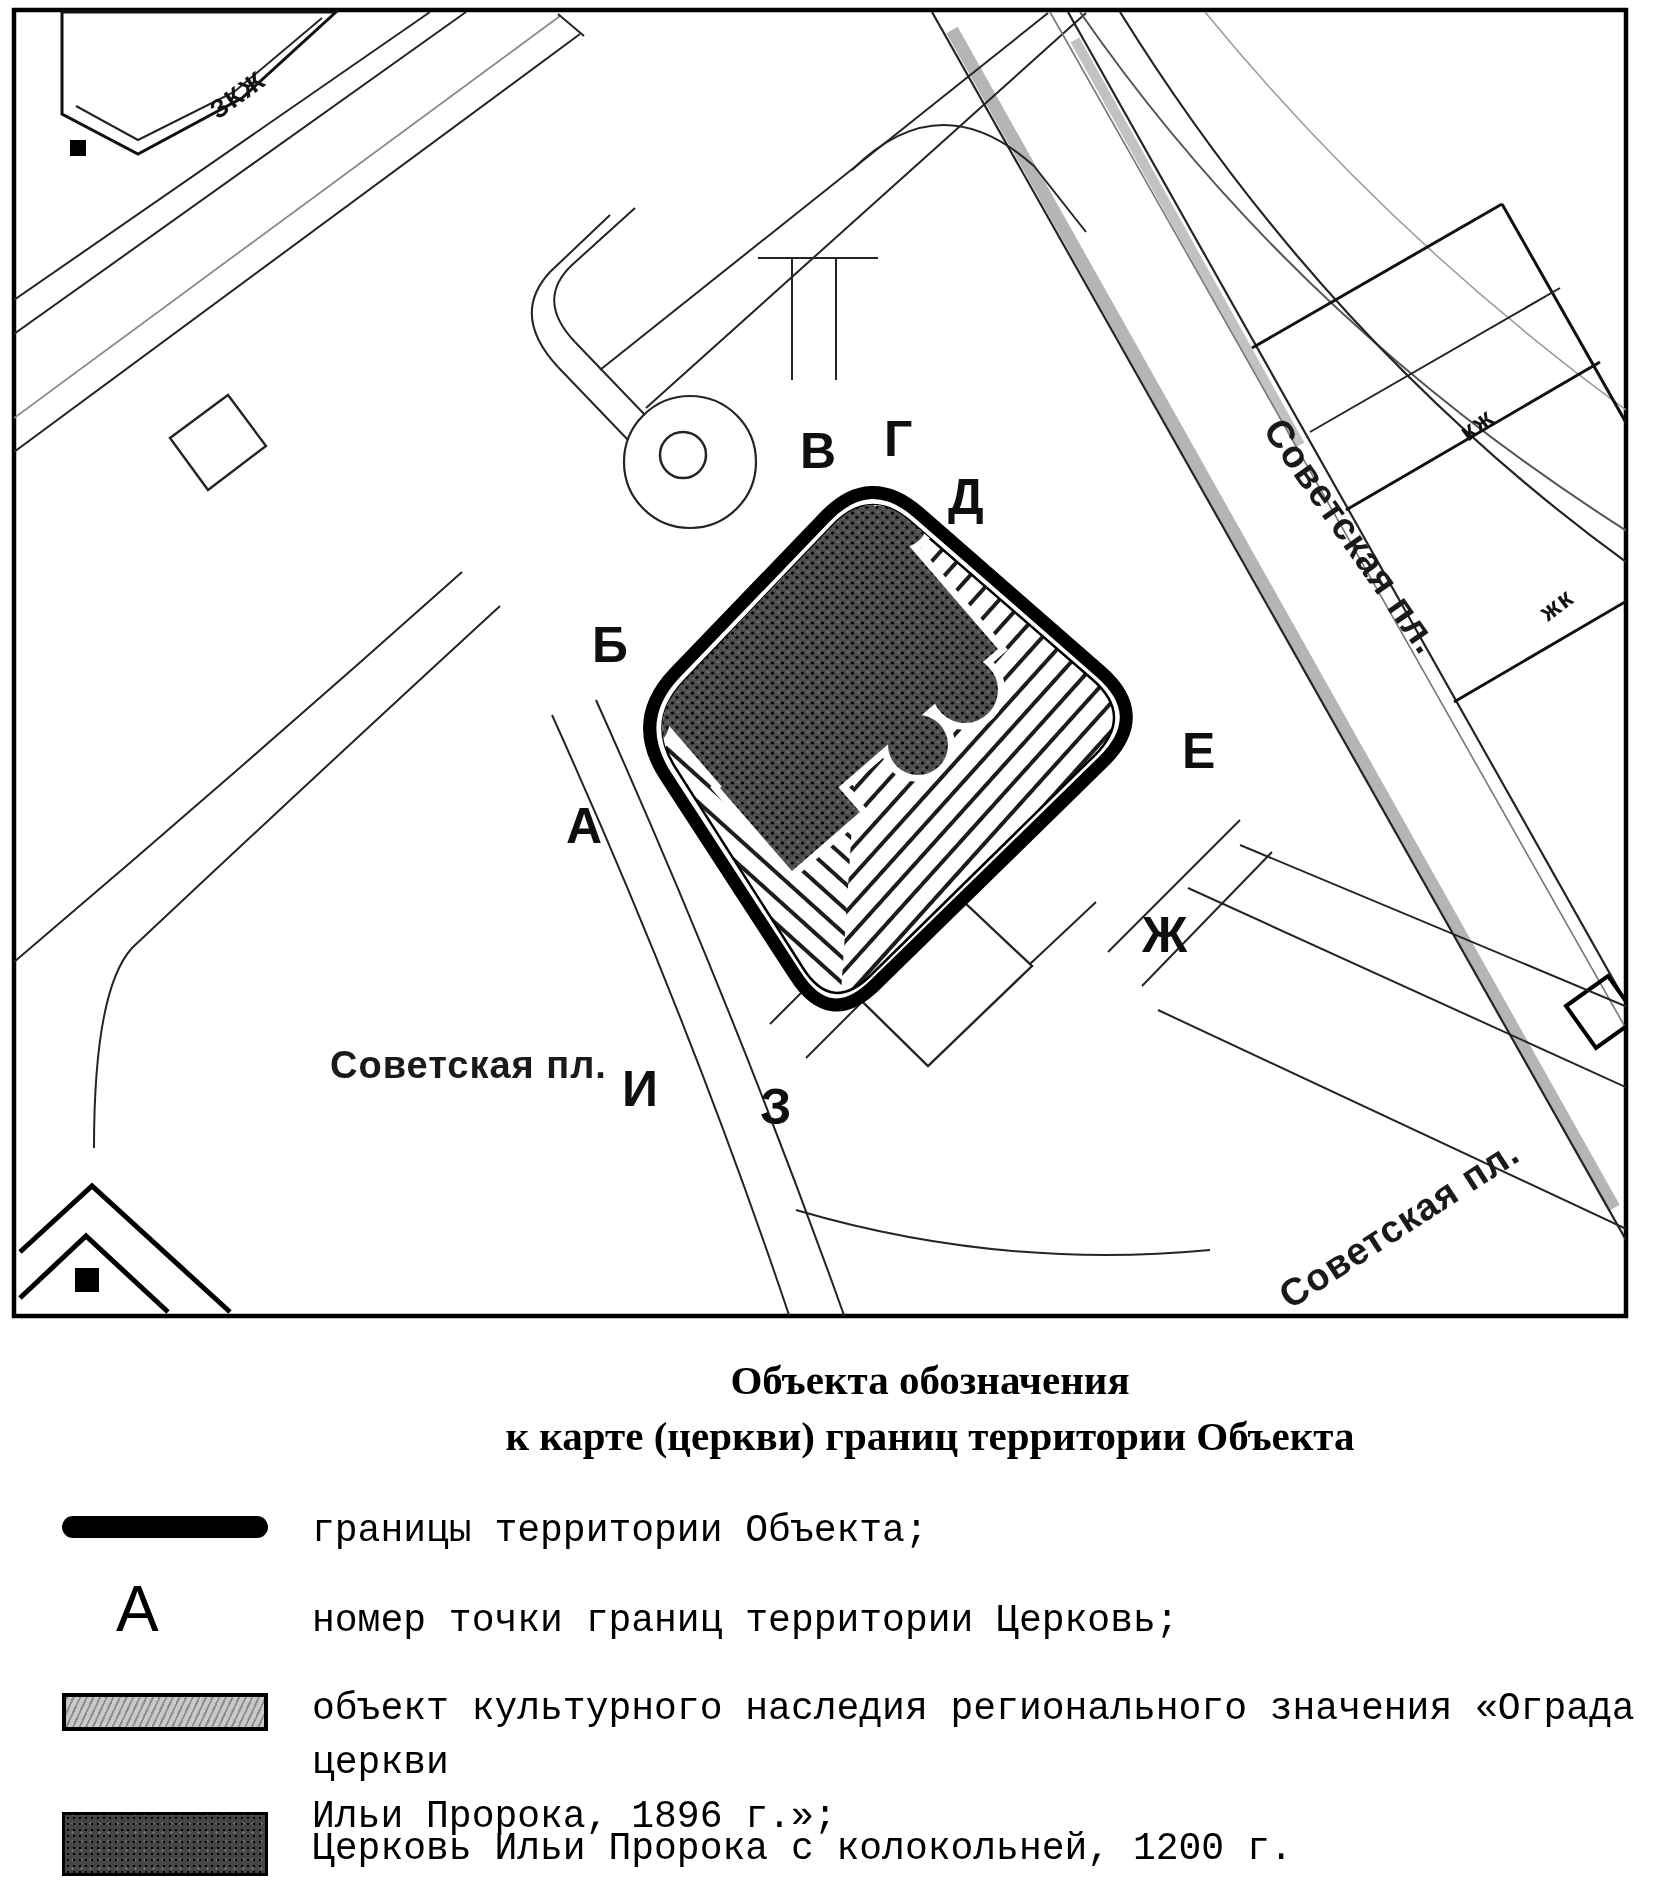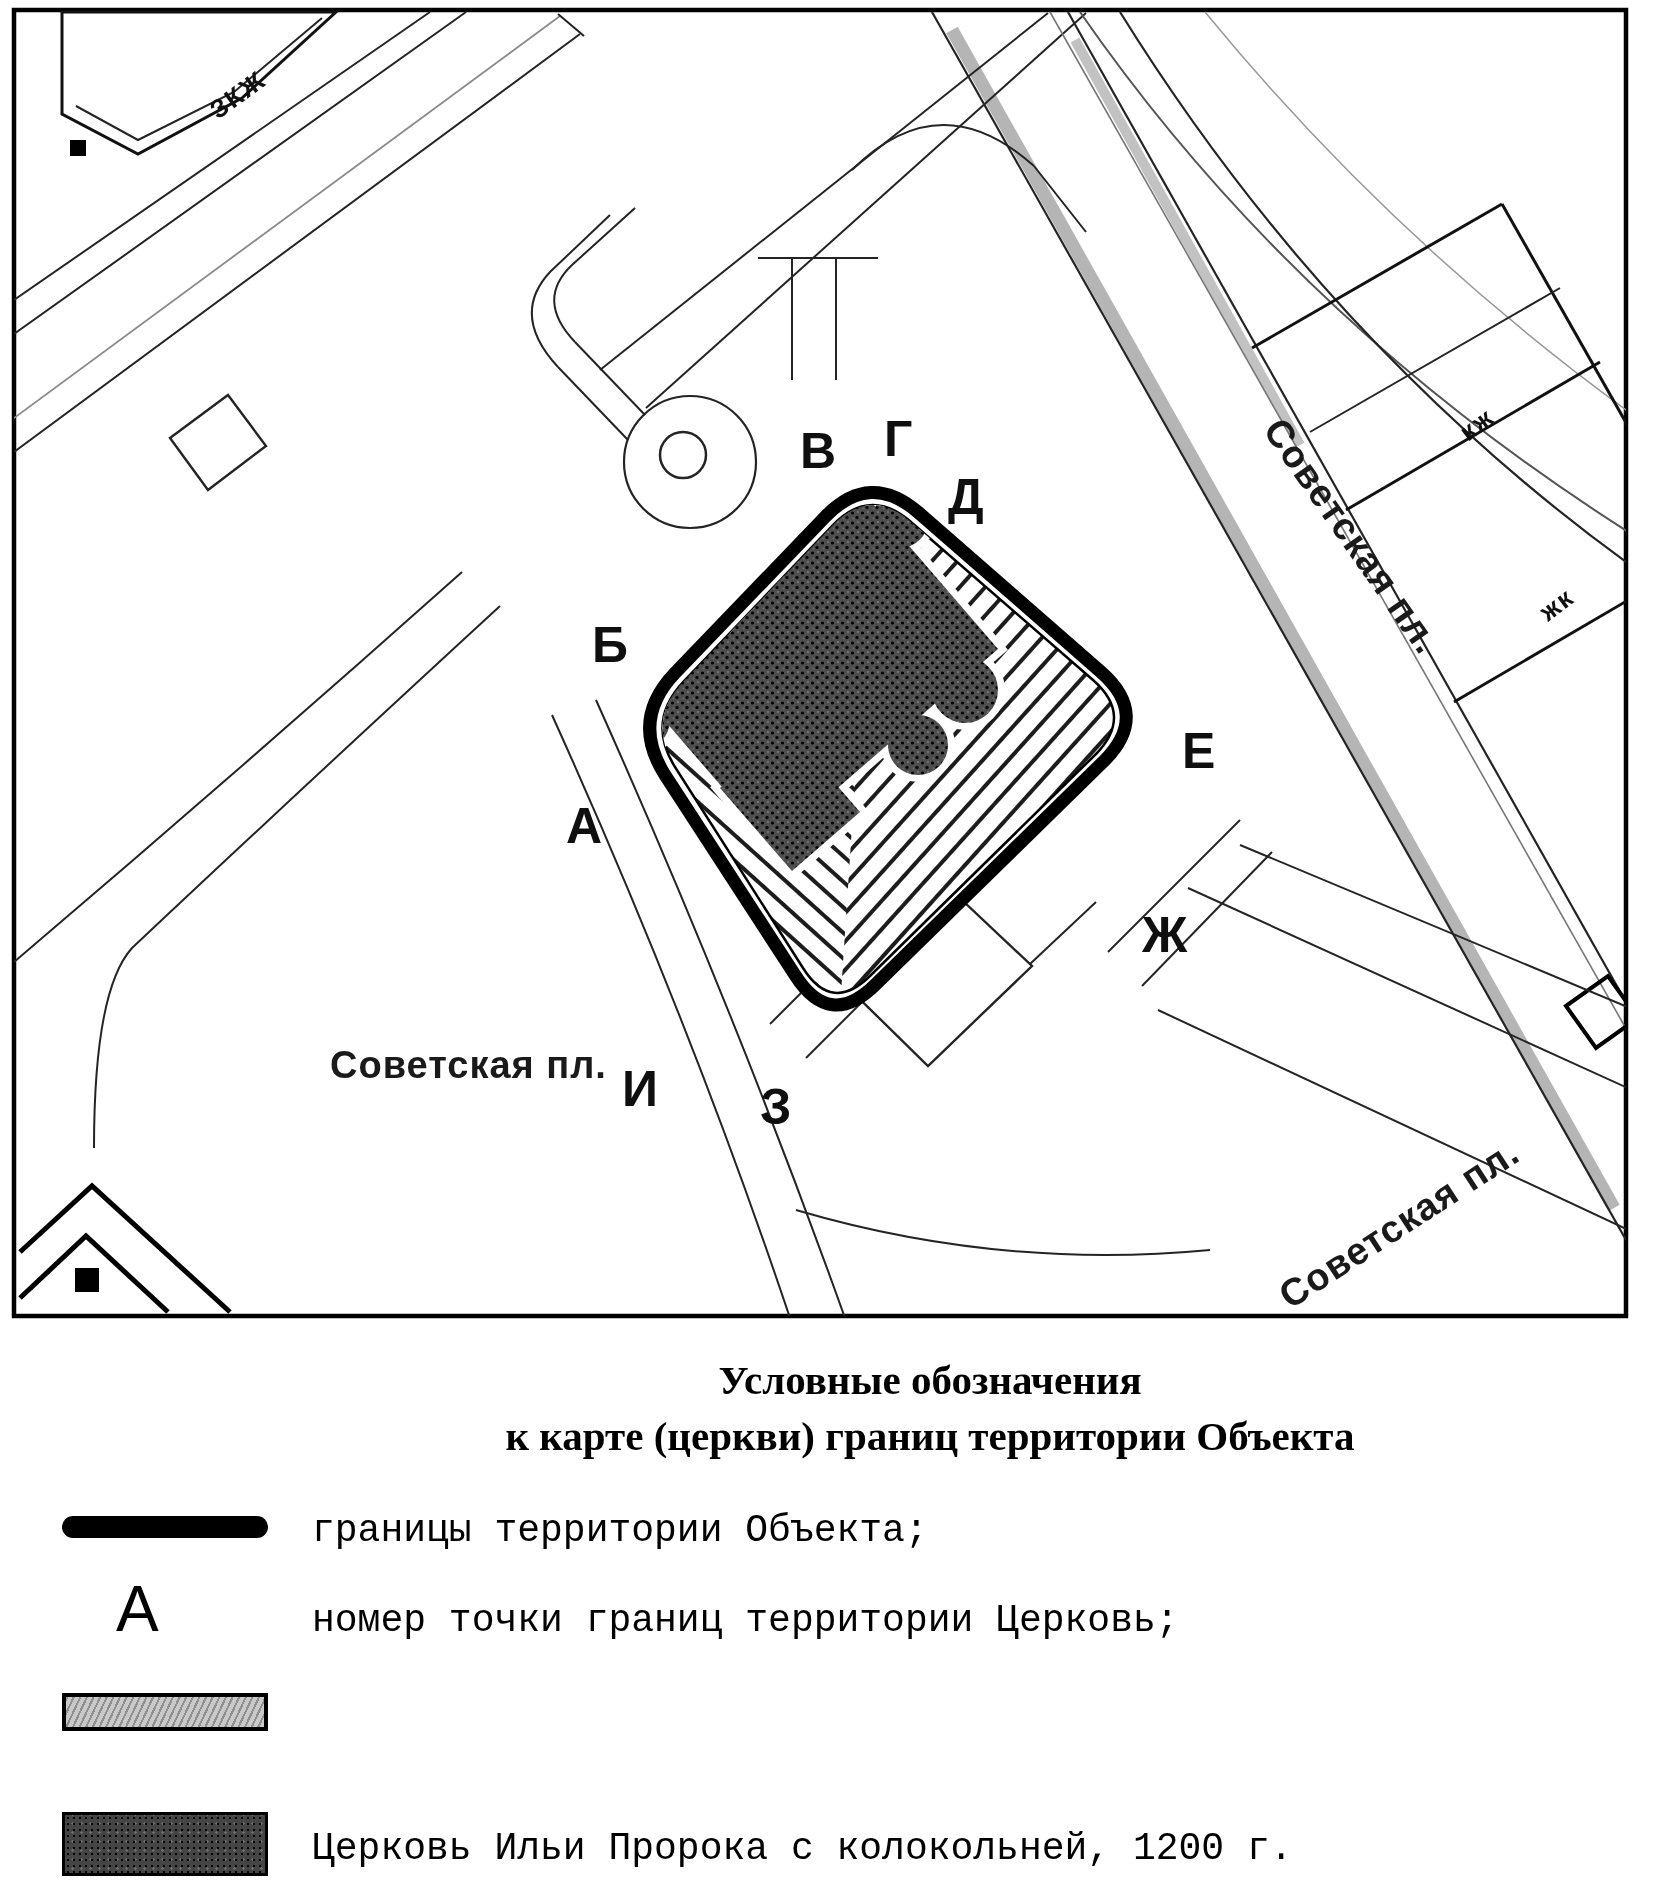--- a/index.html
+++ b/index.html
@@ -179,28 +179,32 @@
 
         <text class="blk-label" transform="translate(218,120) rotate(-36)">ЗКЖ</text>
         <text class="blk-label" transform="translate(1468,442) rotate(-37)">кж</text>
         <text class="blk-label" transform="translate(1548,622) rotate(-37)">жк</text>
       </g>
     </g>
   </svg>
   </div>
 
   <div class="legend-title">
-    <div>Условные обозначения</div>
+    <div>Объекта обозначения</div>
     <div>к карте (церкви) границ территории Объекта</div>
   </div>
 
   <div class="sw-line"></div>
   <div class="leg-text" style="left:312px;top:1504px;">границы территории Объекта;</div>
 
   <div class="sw-letter">А</div>
   <div class="leg-text" style="left:312px;top:1594px;">номер точки границ территории Церковь;</div>
 
   <div class="sw-hatch"></div>
+  <div class="leg-text" style="left:312px;top:1682px;">
+    <span style="display:block;">объект культурного наследия регионального значения «Ограда церкви</span>
+    <span style="display:block;">Ильи Пророка, 1896 г.»;</span>
+  </div>
 
   <div class="sw-dark"></div>
   <div class="leg-text" style="left:312px;top:1822px;">Церковь Ильи Пророка с колокольней, 1200 г.</div>
 
 </div>
 
 </body></html>

